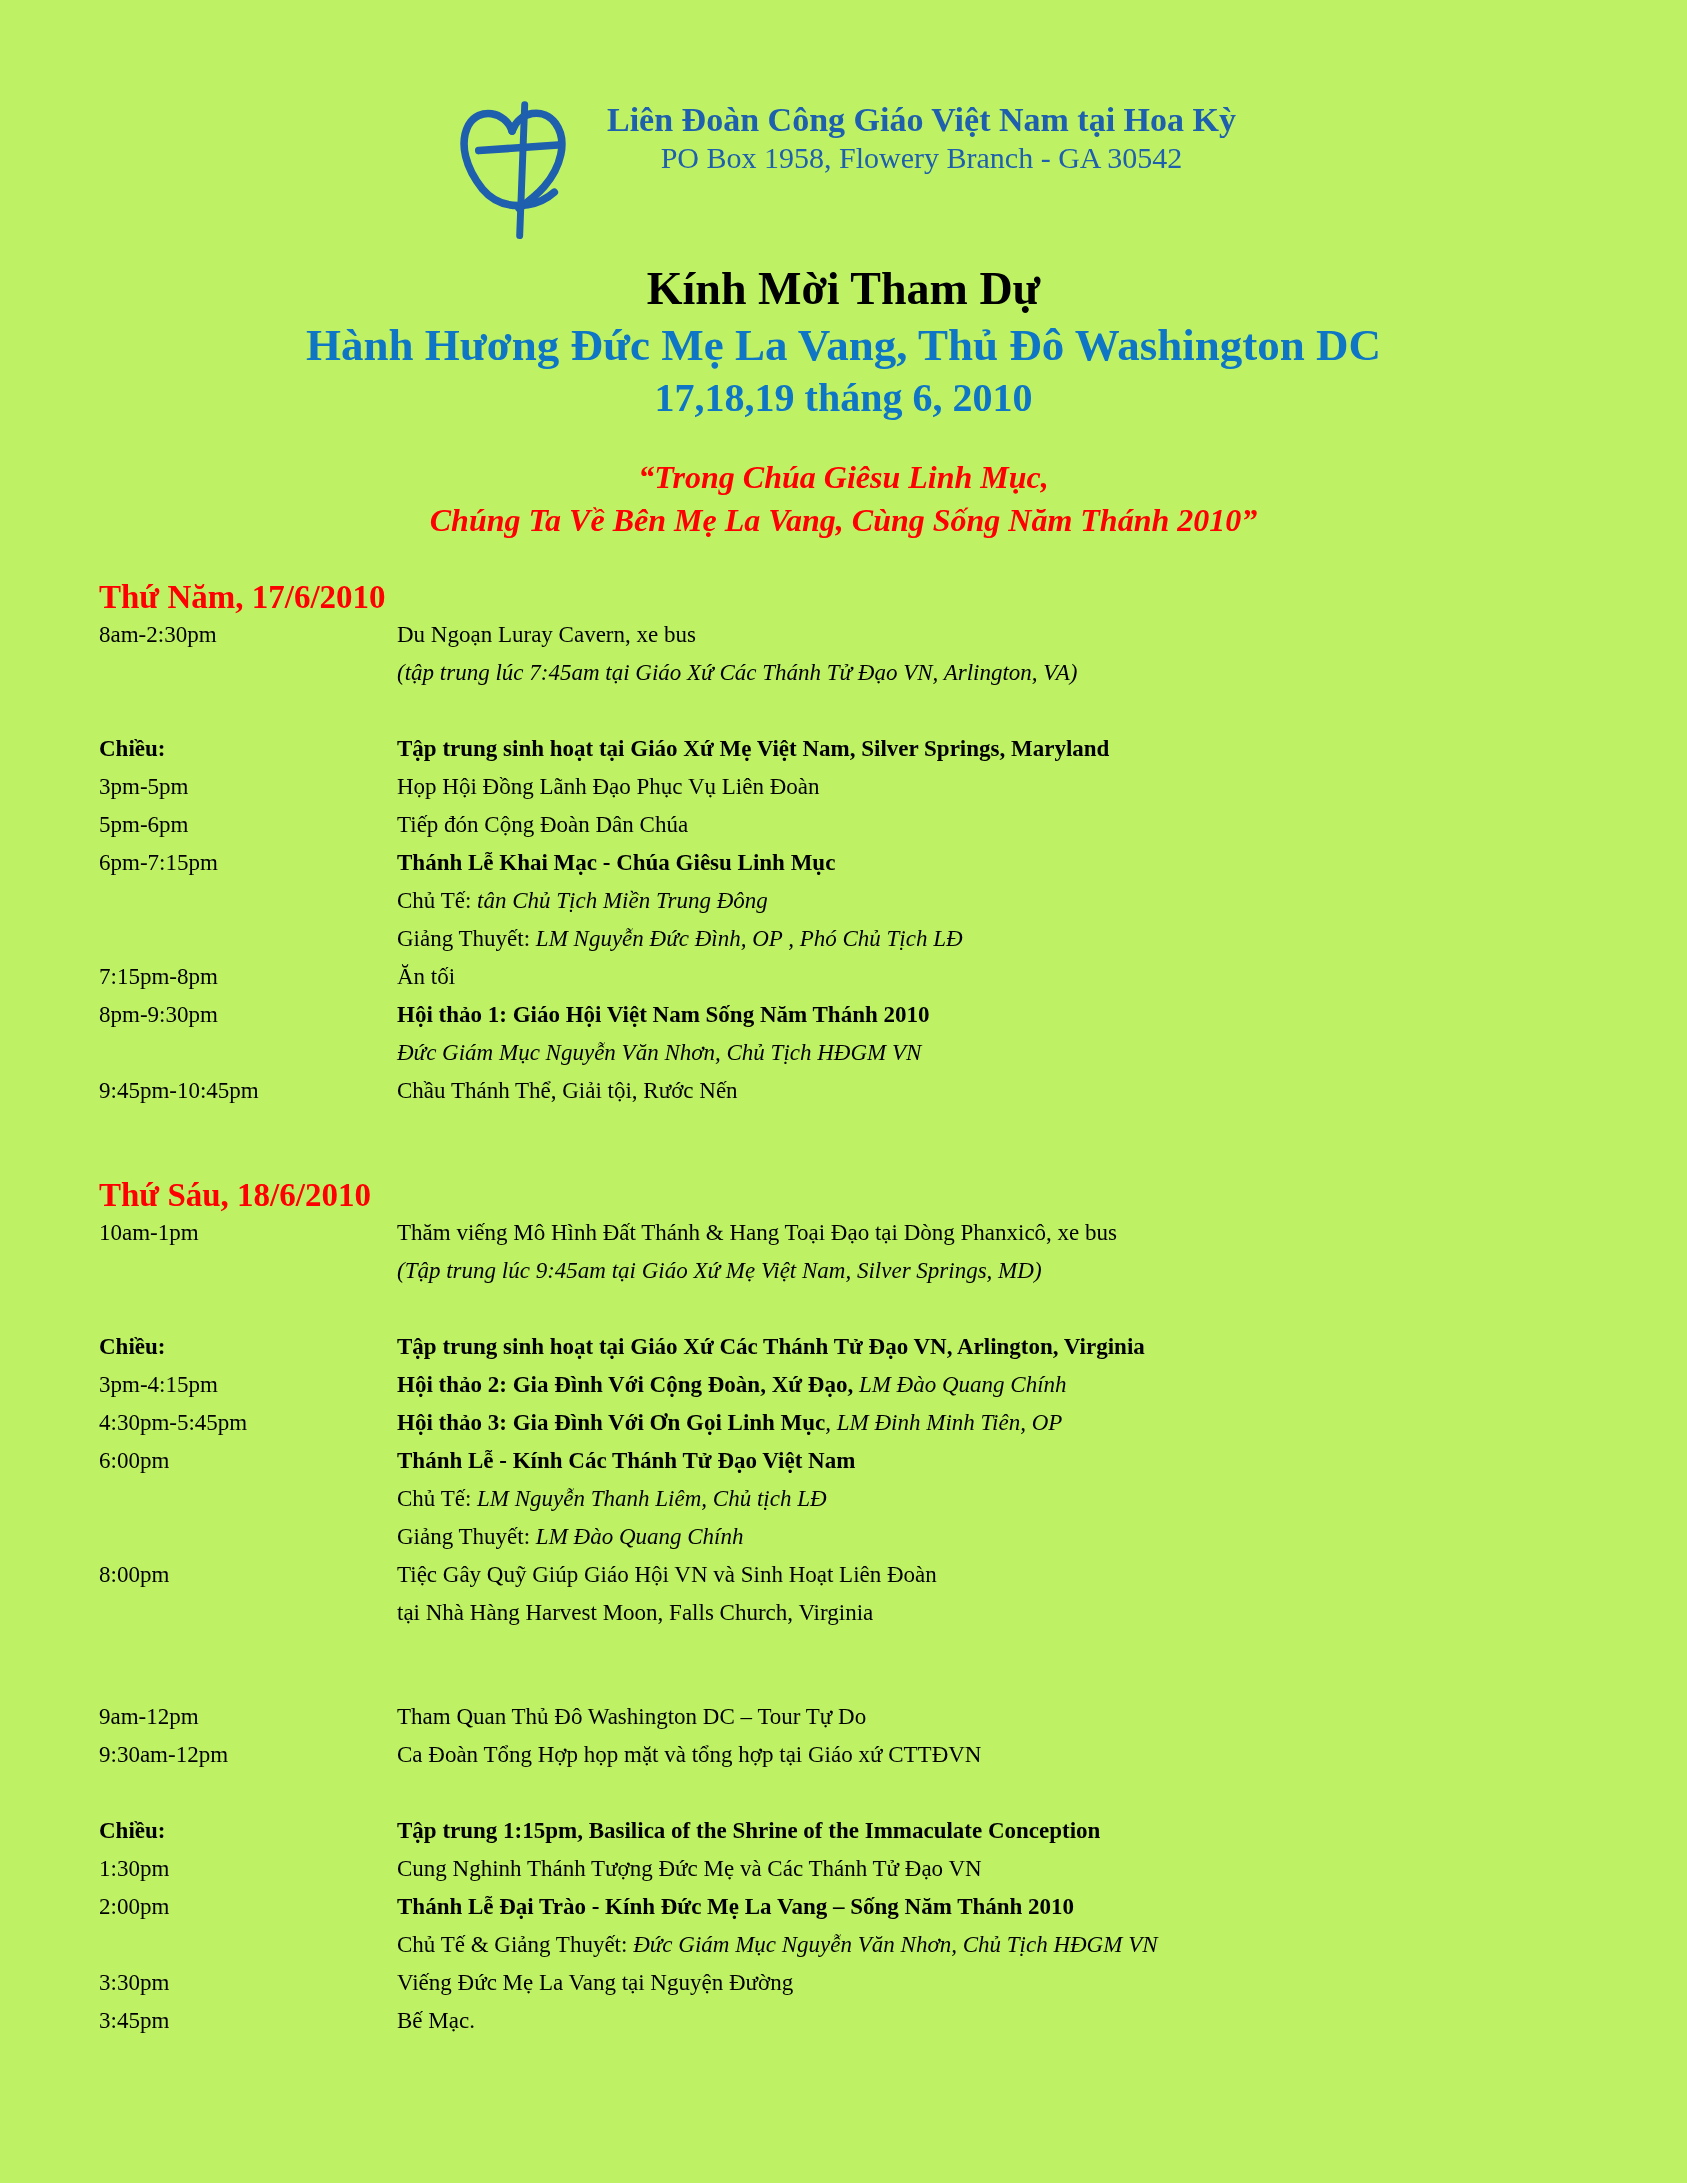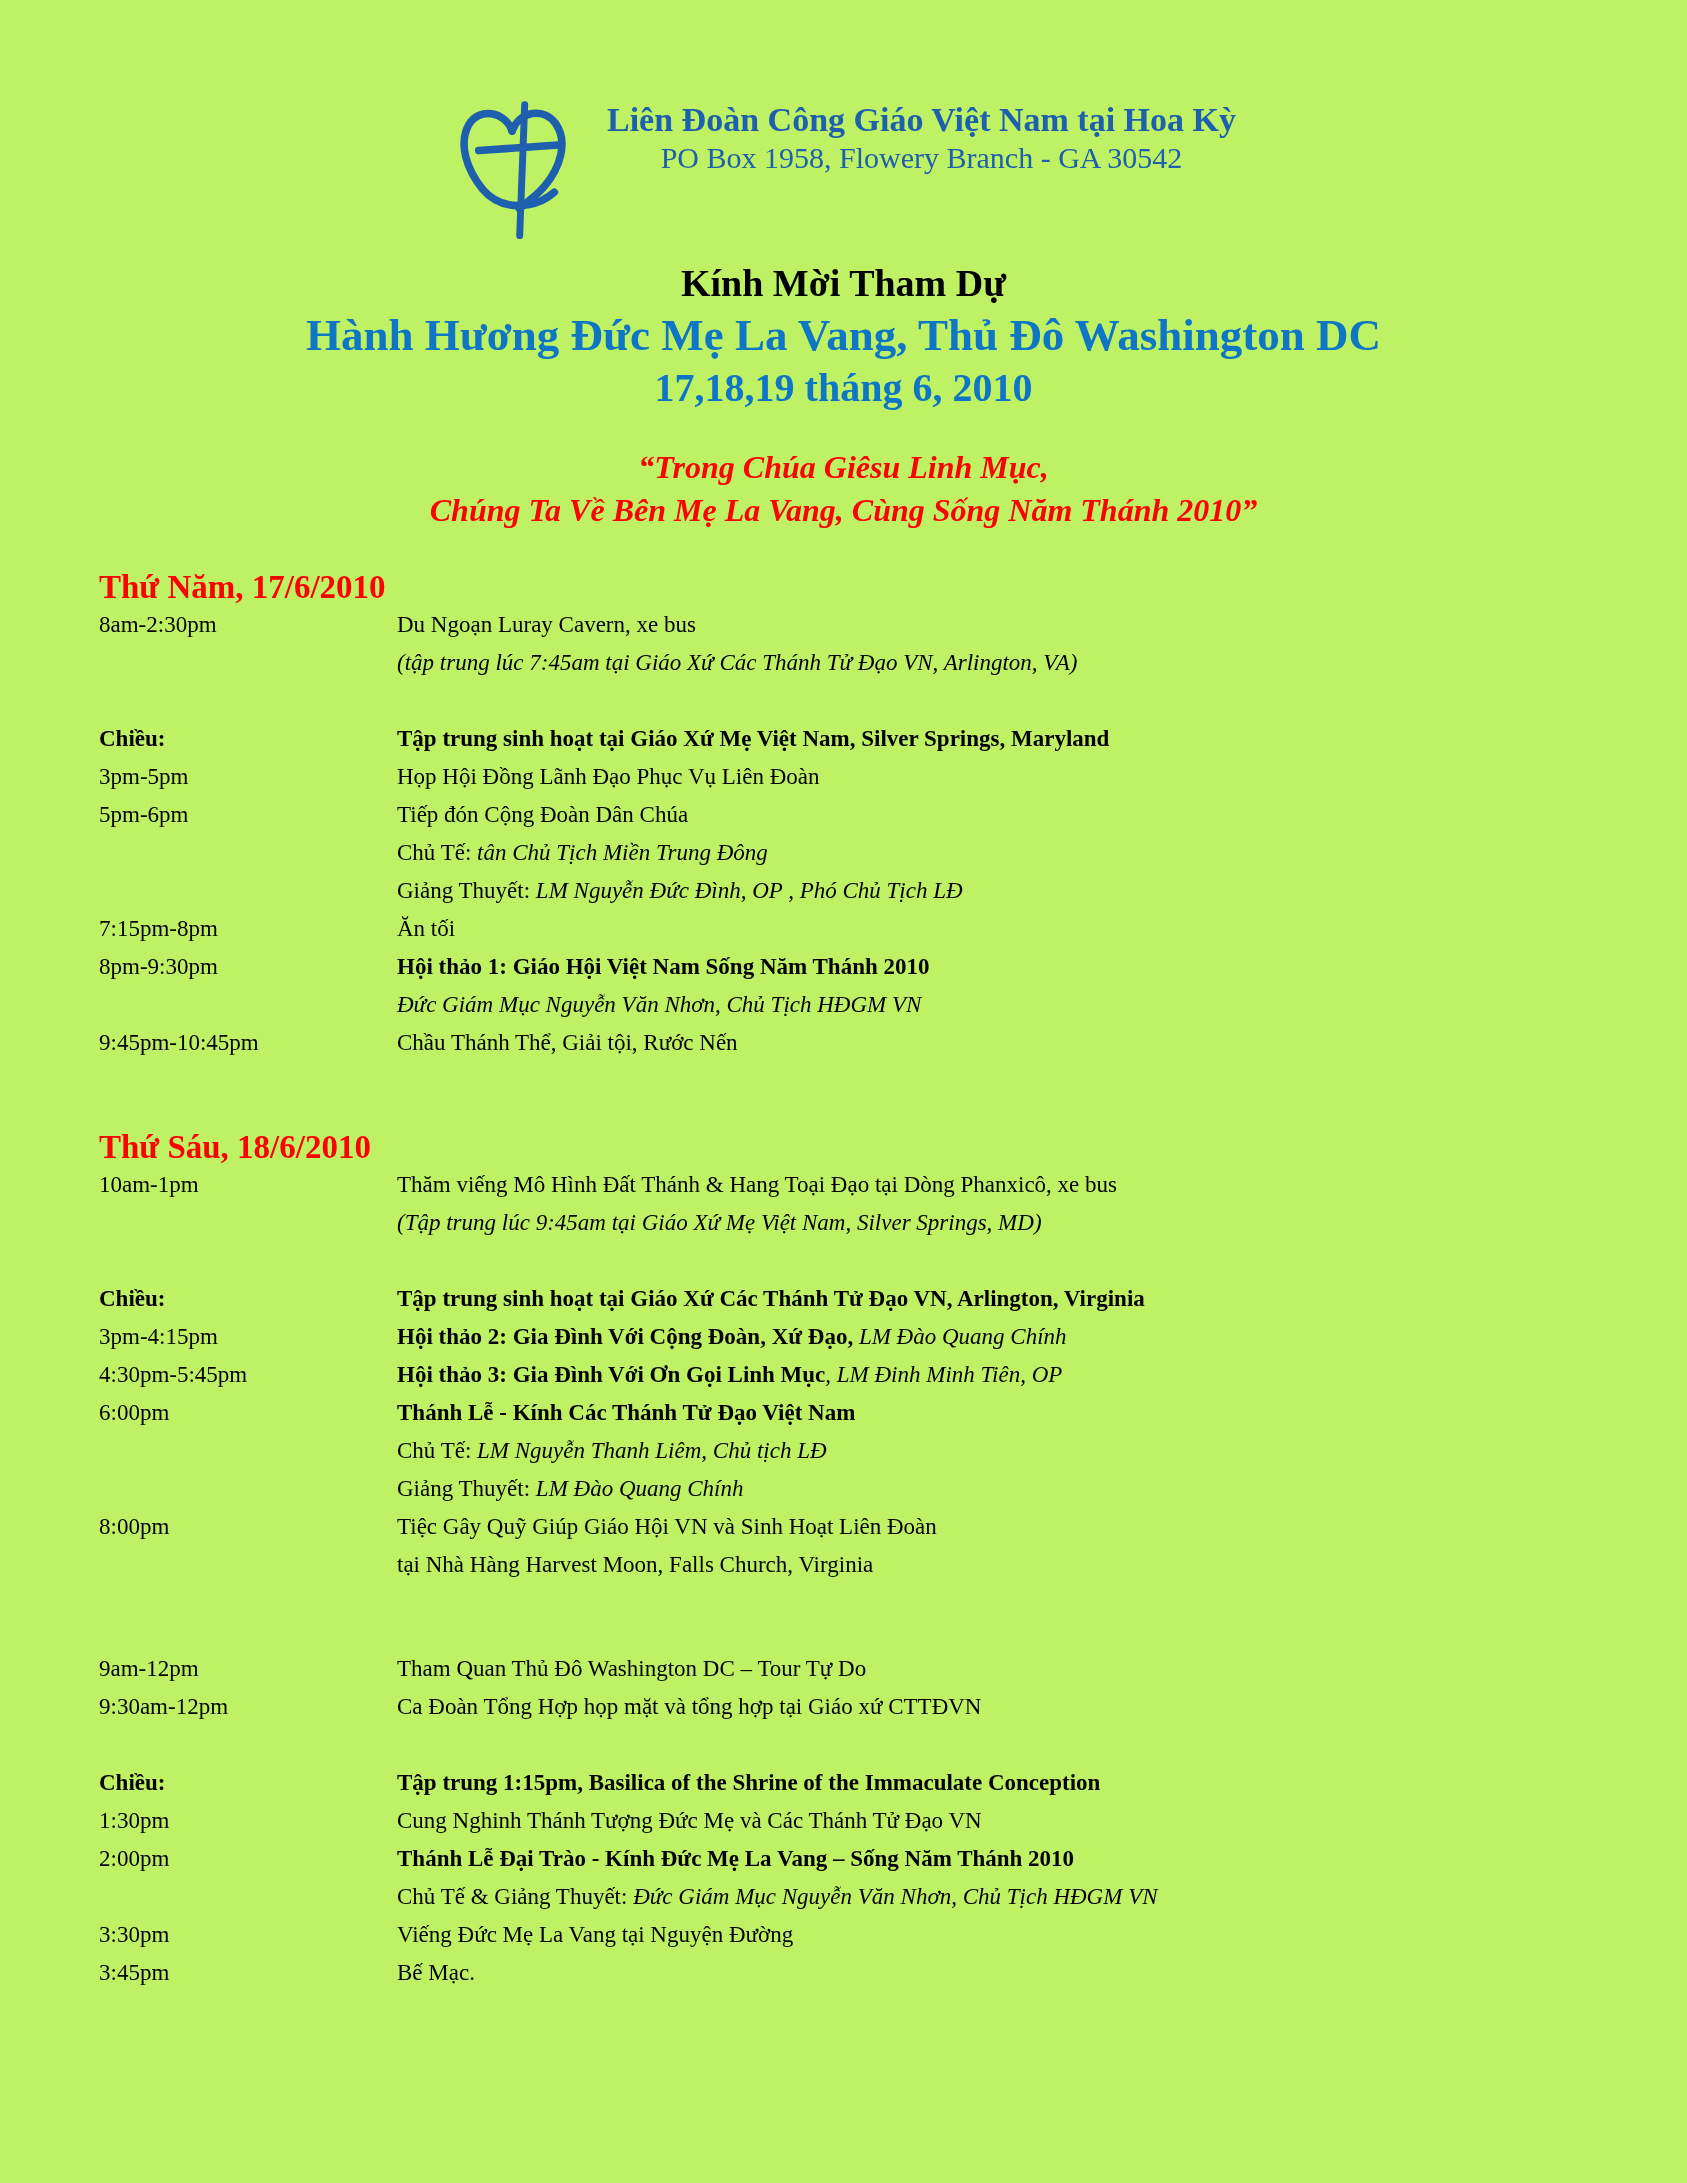--- a/index.html
+++ b/index.html
@@ -15,21 +15,21 @@
     font-family:"Liberation Serif","DejaVu Serif",serif;
     color:var(--text-black);
   }
   .page{width:1687px;height:2183px;padding:96px 99px 0 99px;position:relative;background:#bef264;}
   .org-header{display:flex;justify-content:center;align-items:flex-start;gap:30px;}
   .logo svg{display:block;}
   .org-text{text-align:center;padding-top:4px;}
   .org-name{font-size:34px;font-weight:bold;color:var(--brand-blue);line-height:1.18;}
   .org-address{font-size:30px;color:var(--brand-blue);line-height:1.2;}
   .title-block{text-align:center;margin-top:17px;}
-  .invite{font-size:38px;font-weight:bold;line-height:1.25;color:var(--text-black);}
+  .invite{font-size:46px;font-weight:bold;line-height:1.25;color:var(--text-black);}
   .main-title{font-size:45px;font-weight:bold;color:var(--title-blue);line-height:1.22;white-space:nowrap;}
   .date-line{font-size:40px;font-weight:bold;color:var(--title-blue);line-height:1.3;}
   .quote{margin-top:32px;text-align:center;color:var(--accent-red);font-weight:bold;font-style:italic;font-size:32px;line-height:1.32;}
   .schedule{display:block;margin-top:37px;}
   .day-heading{color:var(--accent-red);font-weight:bold;font-size:33px;line-height:38px;}
   .day + .day{margin-top:66px;}
   .row{display:grid;grid-template-columns:298px 1fr;font-size:23px;line-height:38px;}
   .spacer{height:38px;}
   .time{white-space:nowrap;}
   .desc{white-space:nowrap;}
@@ -87,20 +87,24 @@
         </div>
         <div class="row">
           <div class="time">3pm-5pm</div>
           <div class="desc"><span class="seg-r">Họp Hội Đồng Lãnh Đạo Phục Vụ Liên Đoàn</span></div>
         </div>
         <div class="row">
           <div class="time">5pm-6pm</div>
           <div class="desc"><span class="seg-r">Tiếp đón Cộng Đoàn Dân Chúa</span></div>
         </div>
         <div class="row">
+          <div class="time">6pm-7:15pm</div>
+          <div class="desc"><span class="seg-b">Thánh Lễ Khai Mạc - Chúa Giêsu Linh Mục</span></div>
+        </div>
+        <div class="row">
           <div class="time"></div>
           <div class="desc"><span class="seg-r">Chủ Tế: </span><span class="seg-i">tân Chủ Tịch Miền Trung Đông</span></div>
         </div>
         <div class="row">
           <div class="time"></div>
           <div class="desc"><span class="seg-r">Giảng Thuyết: </span><span class="seg-i">LM Nguyễn Đức Đình, OP , Phó Chủ Tịch LĐ</span></div>
         </div>
         <div class="row">
           <div class="time">7:15pm-8pm</div>
           <div class="desc"><span class="seg-r">Ăn tối</span></div>

